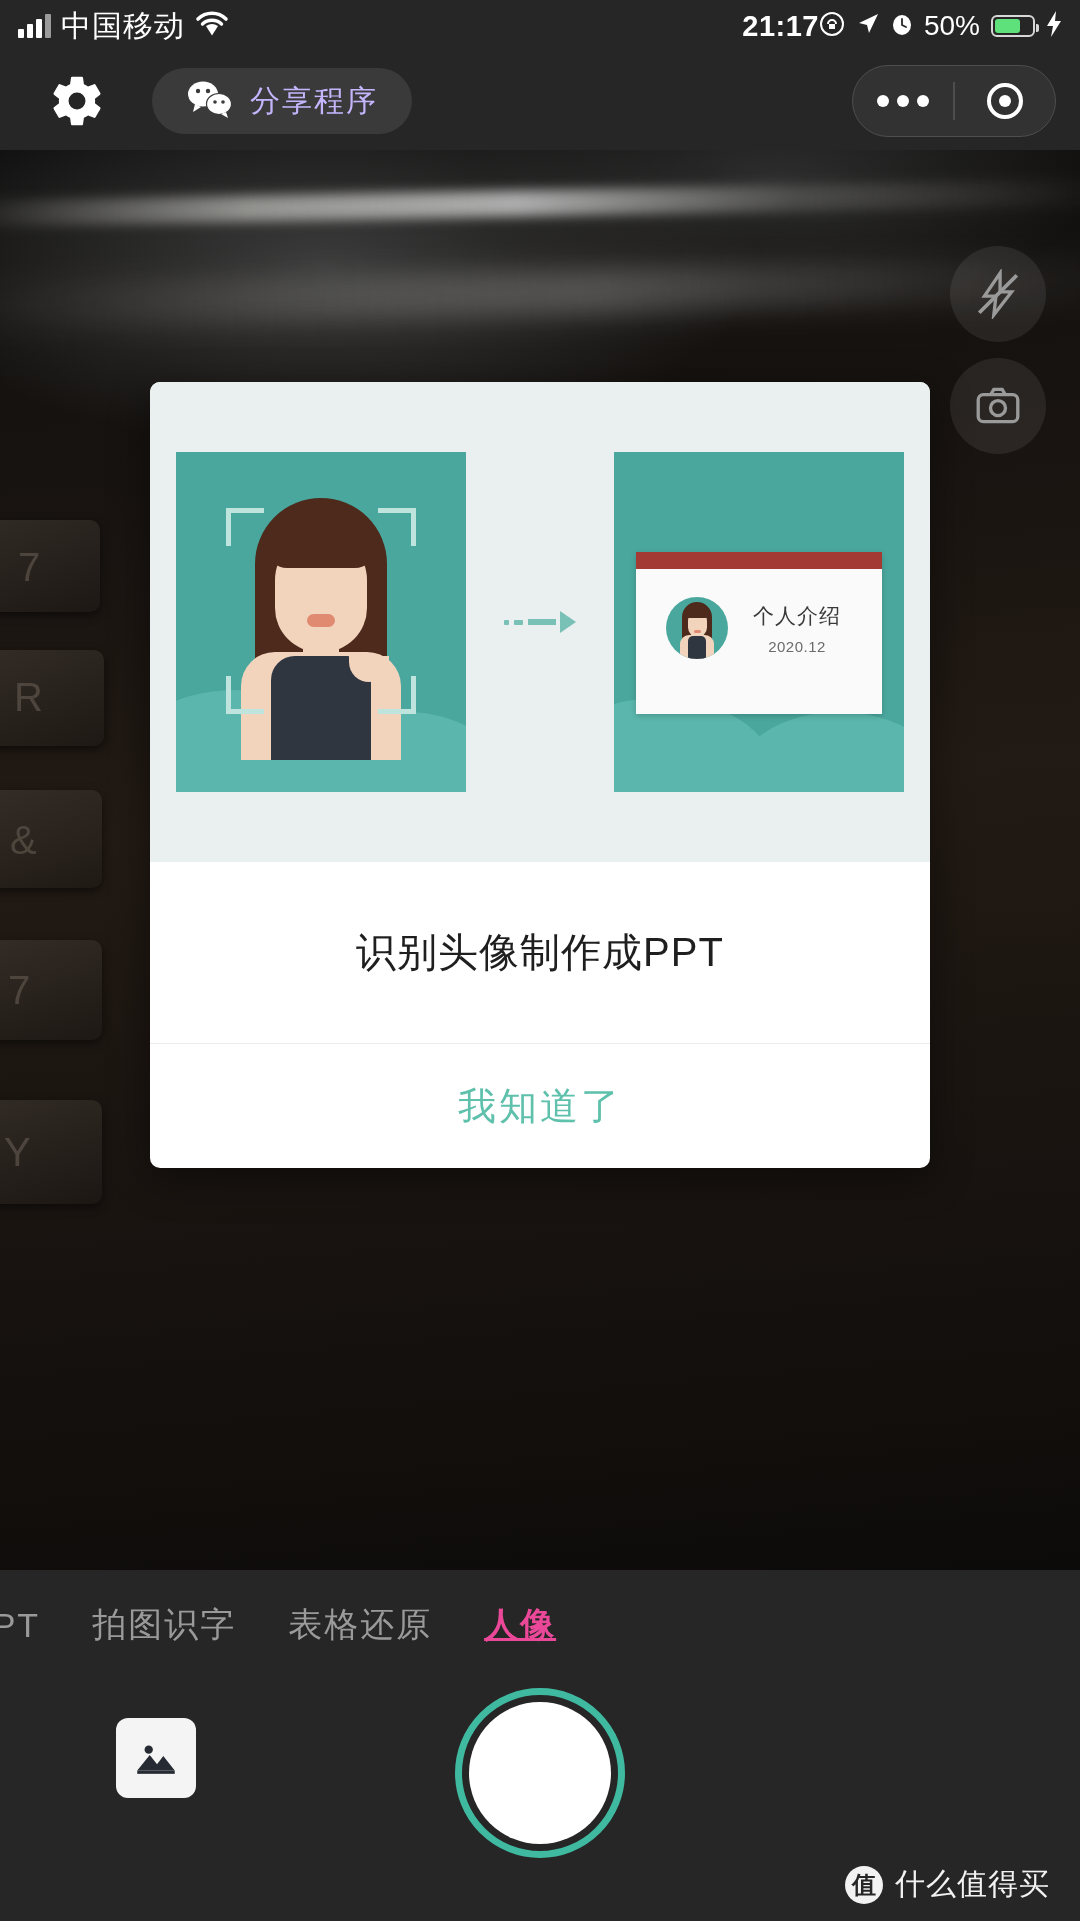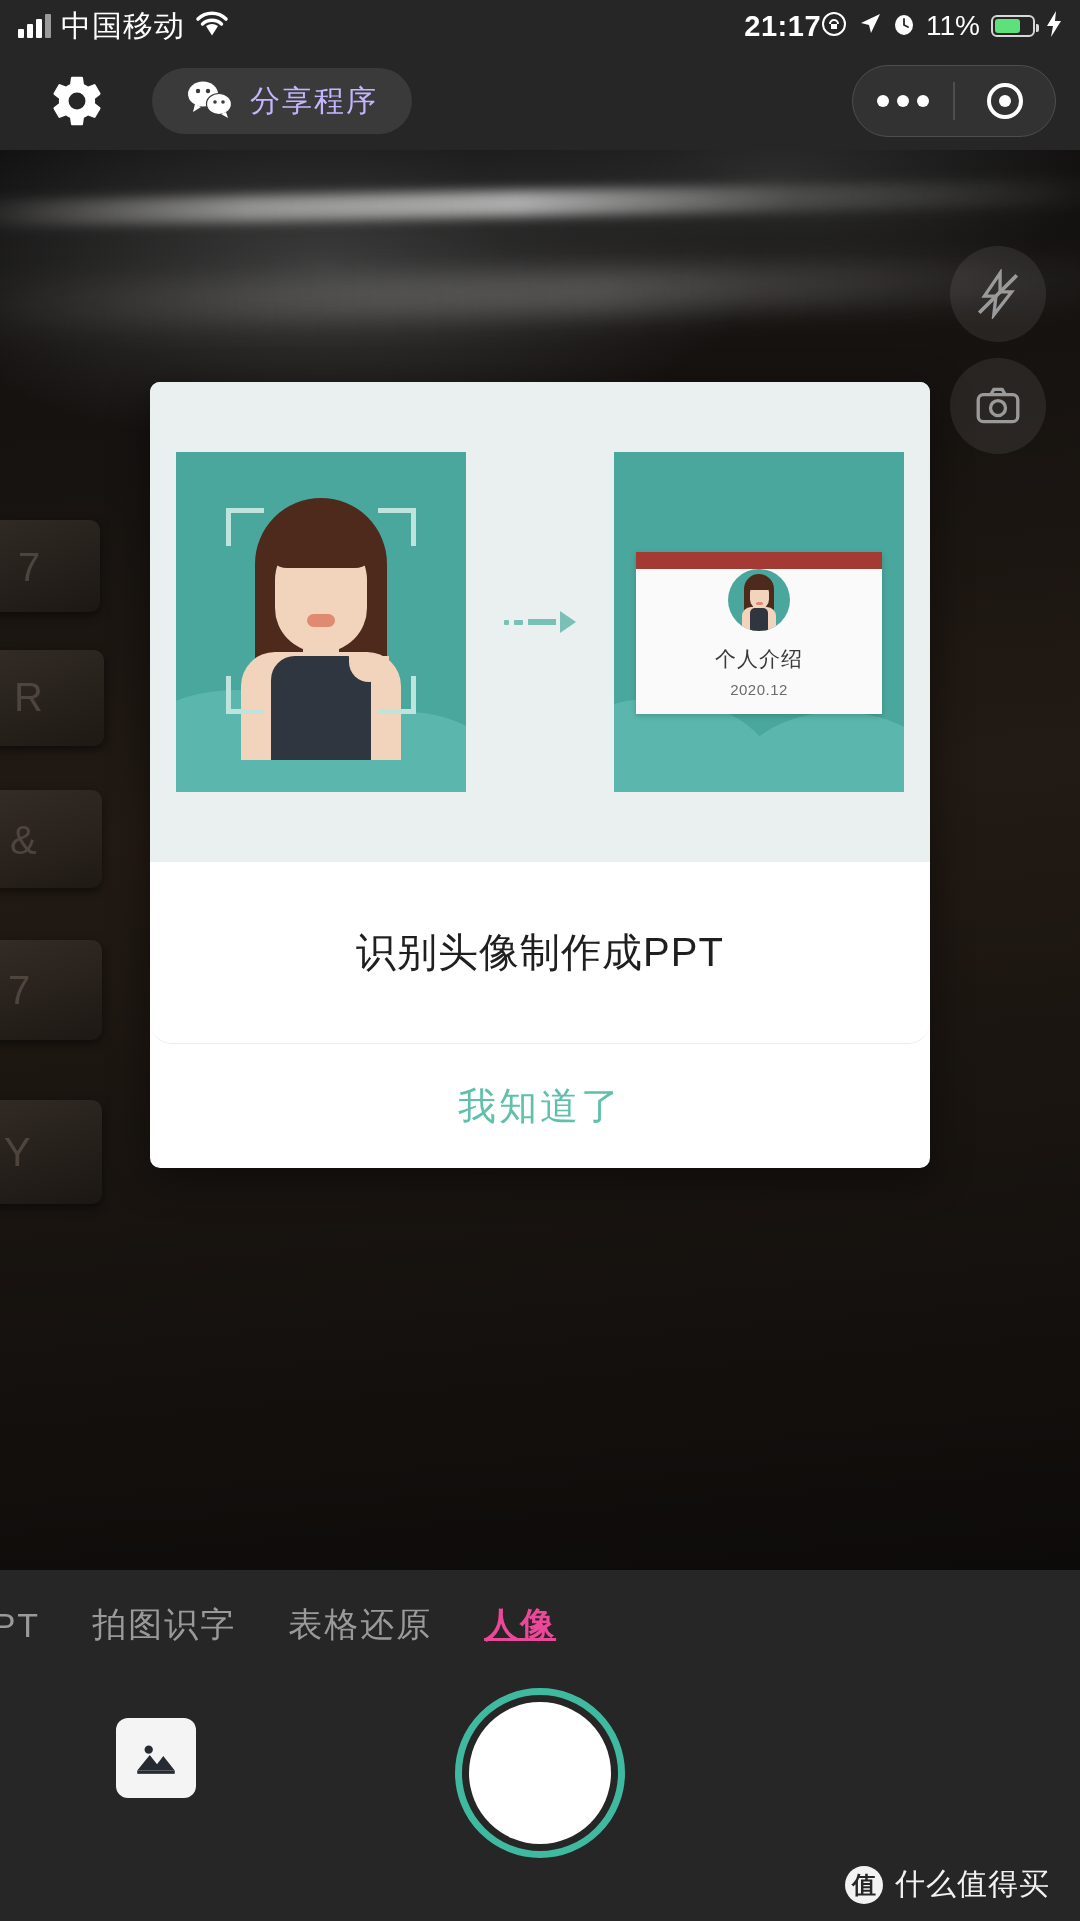--- a/index.html
+++ b/index.html
@@ -139,21 +139,21 @@
   .p-body{ position:absolute; left:18px; bottom:0; width:160px;height:108px;background:#f2d4bd; border-radius:34px 34px 0 0;}
   .p-top{ position:absolute; left:48px; bottom:0; width:100px;height:104px;background:#2f3640; border-radius:24px 24px 0 0;}
   .p-vnk{ position:absolute; left:78px; top:0; width:40px;height:26px;background:#f2d4bd; border-radius:0 0 20px 20px;}
 
   
   .slide{
     position:absolute; left:22px; top:100px; width:246px;height:162px;
     background:#fafafa; box-shadow:0 2px 6px rgba(0,0,0,.18);
   }
   .slide-bar{ height:17px;background:#a33a33; }
-  .slide-body{ display:flex; align-items:center; height:118px; padding:0 30px; gap:14px;flex-direction:column;}
+  .slide-body{ display:flex; align-items:center; height:118px; padding:0 30px; gap:14px;}
   .slide-av{
     width:62px;height:62px;border-radius:50%;background:#4aa79d;
     position:relative; overflow:hidden; flex:none;
   }
   .sa-hair{position:absolute;left:16px;top:5px;width:30px;height:52px;background:#4d2a1c;border-radius:15px 15px 7px 7px;}
   .sa-face{position:absolute;left:22px;top:14px;width:19px;height:26px;background:#f2d4bd;border-radius:10px;}
   .sa-bang{position:absolute;left:19px;top:8px;width:25px;height:13px;background:#4d2a1c;border-radius:13px 13px 6px 6px;}
   .sa-lip{position:absolute;left:28px;top:33px;width:7px;height:3px;background:#e08a72;border-radius:3px;}
   .sa-body{position:absolute;left:14px;bottom:0;width:34px;height:24px;background:#f2d4bd;border-radius:9px 9px 0 0;}
   .sa-top{position:absolute;left:22px;bottom:0;width:18px;height:23px;background:#2f3640;border-radius:5px 5px 0 0;}
@@ -167,21 +167,20 @@
   .arrow .shaft{width:28px;height:6px;background:#79c0b6;display:block;}
   .arrow .head{
     width:0;height:0;border-top:11px solid transparent;border-bottom:11px solid transparent;
     border-left:16px solid #79c0b6; display:block; margin-left:-1px;
   }
 
   .modal-title{
     height:182px; display:flex;align-items:center;justify-content:center;
     font-size:40px; color:#1f1f1f; letter-spacing:1px;
     border-bottom:1.5px solid #ececec;
-    border-radius:22px;
   }
   .modal-action{
     height:124px; display:flex;align-items:center;justify-content:center;
     font-size:38px; color:#5fc0ac; letter-spacing:3px;
   }
 
   
   .bottombar{
     position:absolute; left:0; top:1570px; width:1080px; height:351px;
     background:#262626;
@@ -252,21 +251,21 @@
       <svg width="24" height="24" viewBox="0 0 24 24">
           <path d="M22 2 L3 11 L11 13 L13 21 Z" fill="#fff"></path>
         </svg>
     </span>
     <span>
       <svg width="22" height="24" viewBox="0 0 22 24">
           <ellipse cx="11" cy="13" rx="9" ry="10" fill="#fff"></ellipse>
           <path d="M11 7v6l4 2" stroke="#262626" stroke-width="1.8" fill="none" stroke-linecap="round"></path>
         </svg>
     </span>
-    <span class="sb-pct">11%</span>
+    <span class="sb-pct">50%</span>
     <span class="battery">
         <b></b>
       </span>
     <span>
       <svg width="16" height="26" viewBox="0 0 16 26">
           <path d="M10 0 L1 15 H7 L5 26 L15 10 H9 Z" fill="#fff"></path>
         </svg>
     </span>
   </div>
 </div>

